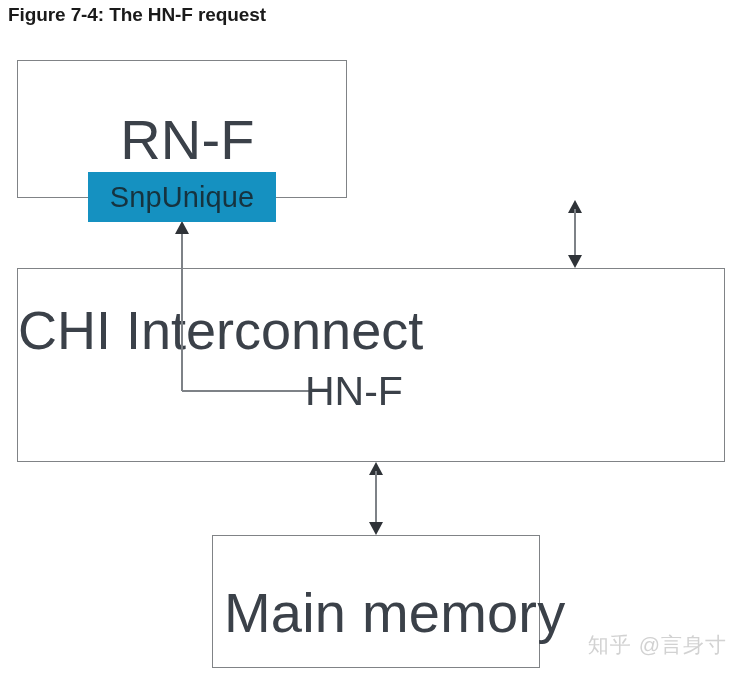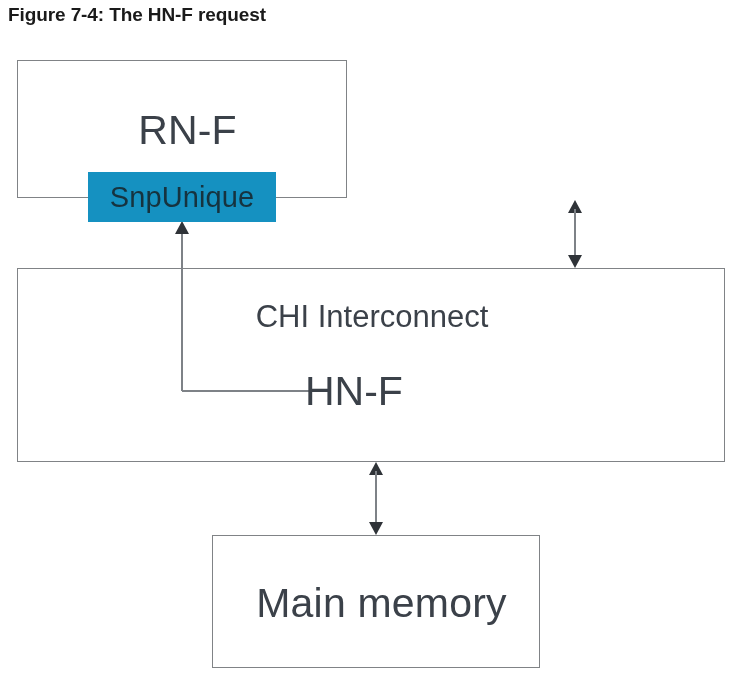--- a/index.html
+++ b/index.html
@@ -37,21 +37,21 @@
     position: absolute;
     box-sizing: border-box;
     background: #ffffff;
     border: 1.5px solid #808386;
   }
   .node-label {
     position: absolute;
     left: 11px;
     right: 0;
     text-align: center;
-    font-size: 41px;
+    font-size: 56px;
     font-weight: 300;
     color: #3b4149;
     letter-spacing: 0.2px;
     white-space: nowrap;
   }
 
   
   #node-rnf       { left: 17px;  top: 60px;  width: 330px; height: 138px; }
   #node-rni       { left: 408px; top: 60px;  width: 327px; height: 140px; }
   #node-chi       { left: 17px;  top: 268px; width: 708px; height: 194px; }
@@ -60,22 +60,21 @@
   #label-rnf      { top: 46px; }
   #label-rni      { top: 47px; }
   #label-mainmem  { top: 44px; }
 
   
   .chi-title {
     position: absolute;
     left: 0;
     top: 30px;
     width: 708px;
-    text-align: center;
-    font-size: 31px;
+    font-size: 54px;
     font-weight: 300;
     color: #3b4149;
     white-space: nowrap;
   }
 
   
   .hnf-label {
     position: absolute;
     left: 305px;
     top: 368px;
@@ -213,14 +212,15 @@
     <div class="shaft"></div>
     <div class="head down"></div>
   </div>
 
   <div class="dbl-arrow" id="arrow-chi-mem">
     <div class="head up"></div>
     <div class="shaft"></div>
     <div class="head down"></div>
   </div>
 
+  <div class="watermark">知乎 @言身寸</div>
 
 </div>
 
 </body></html>

